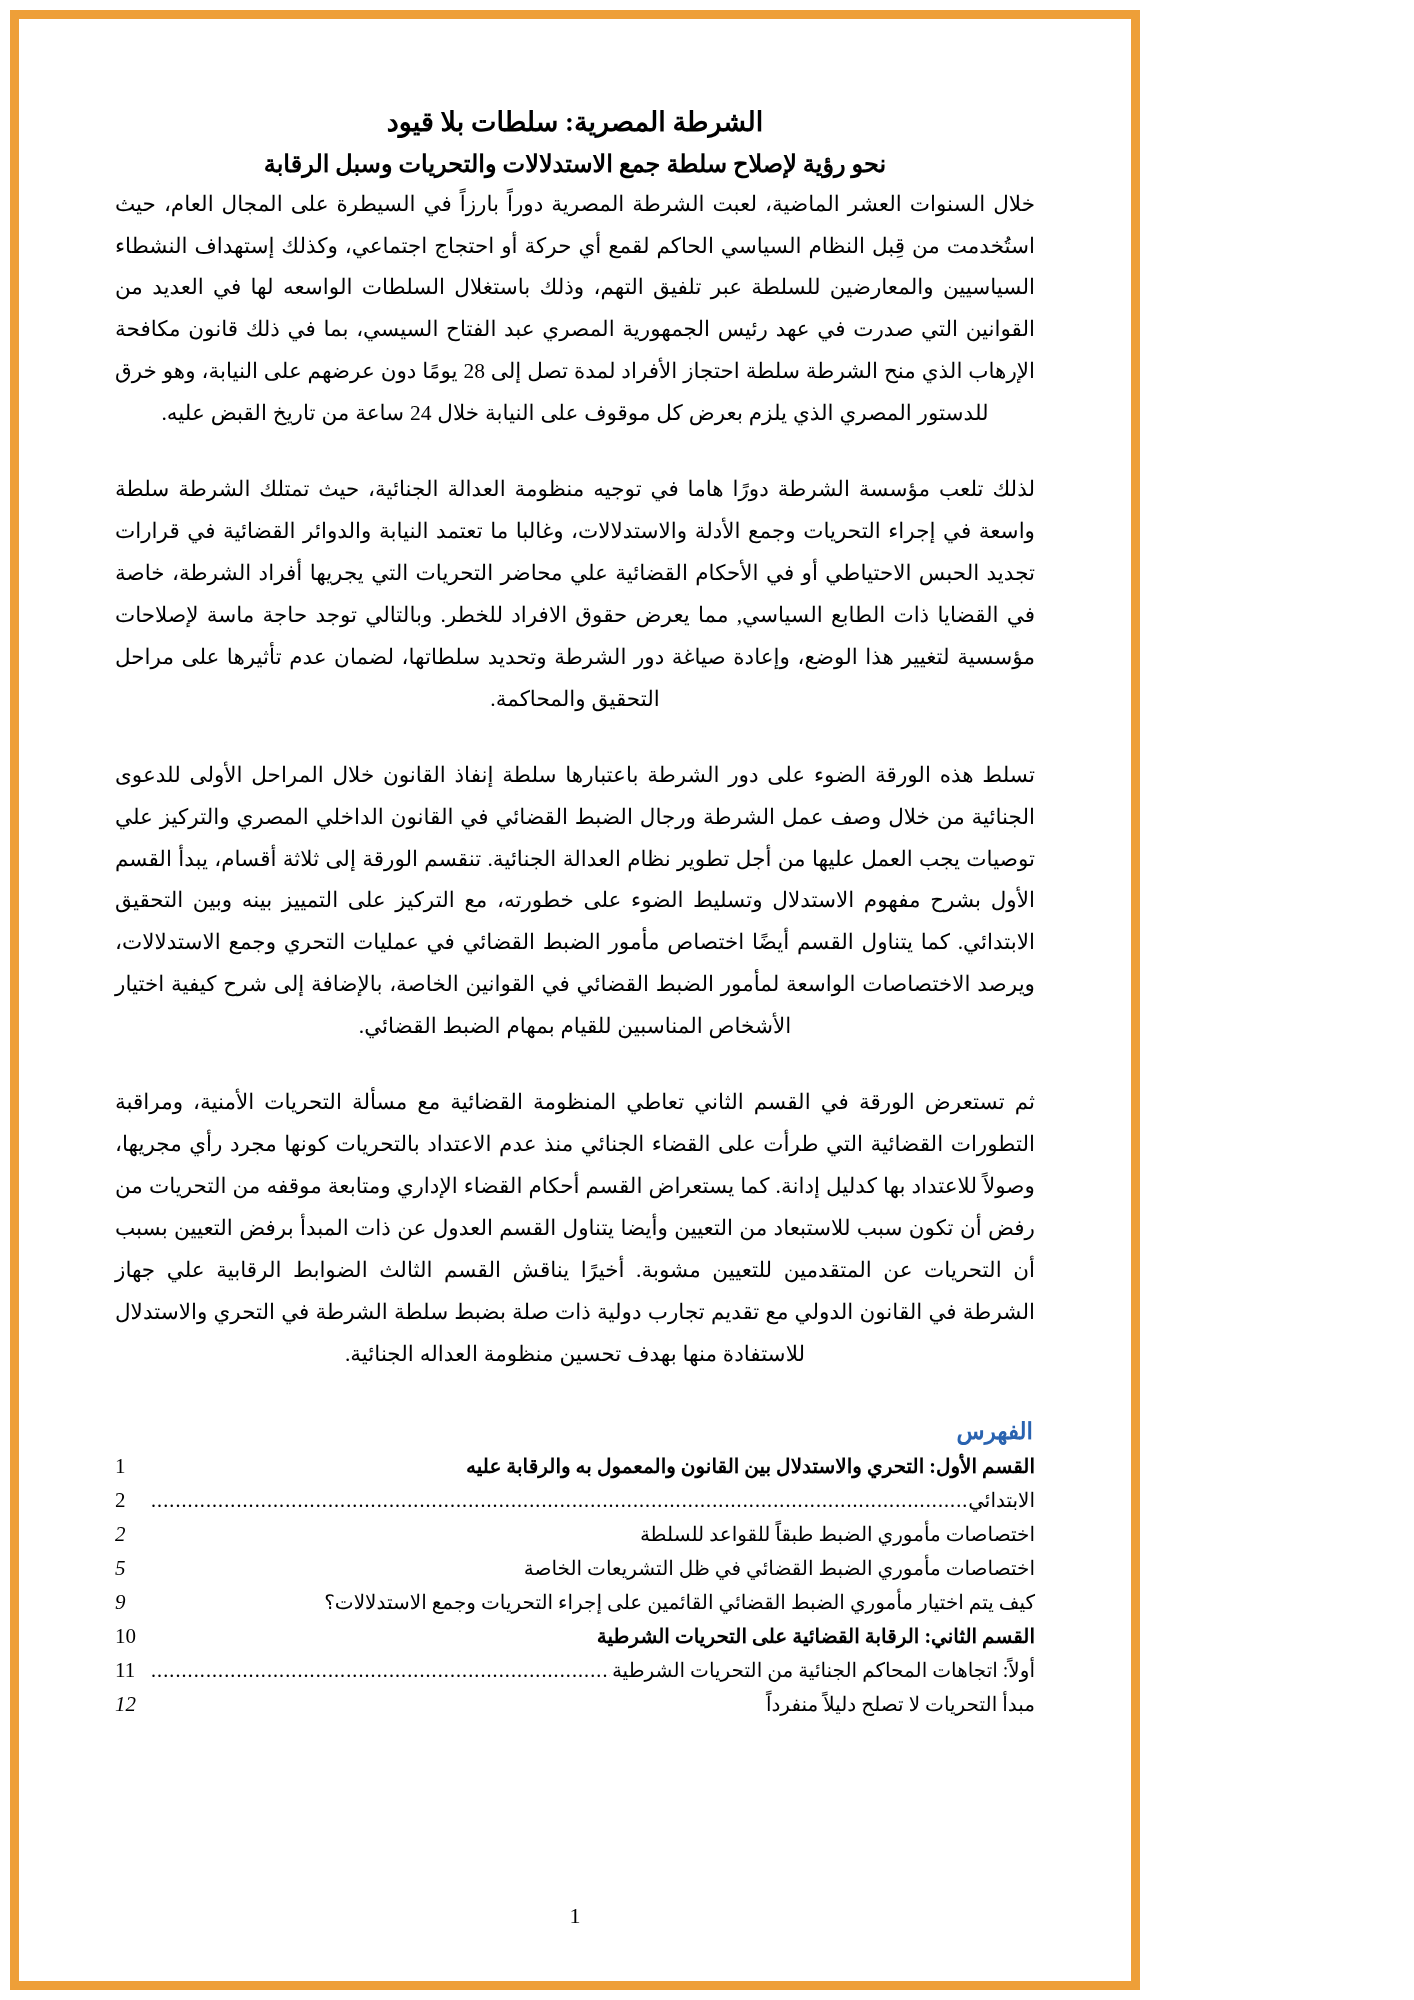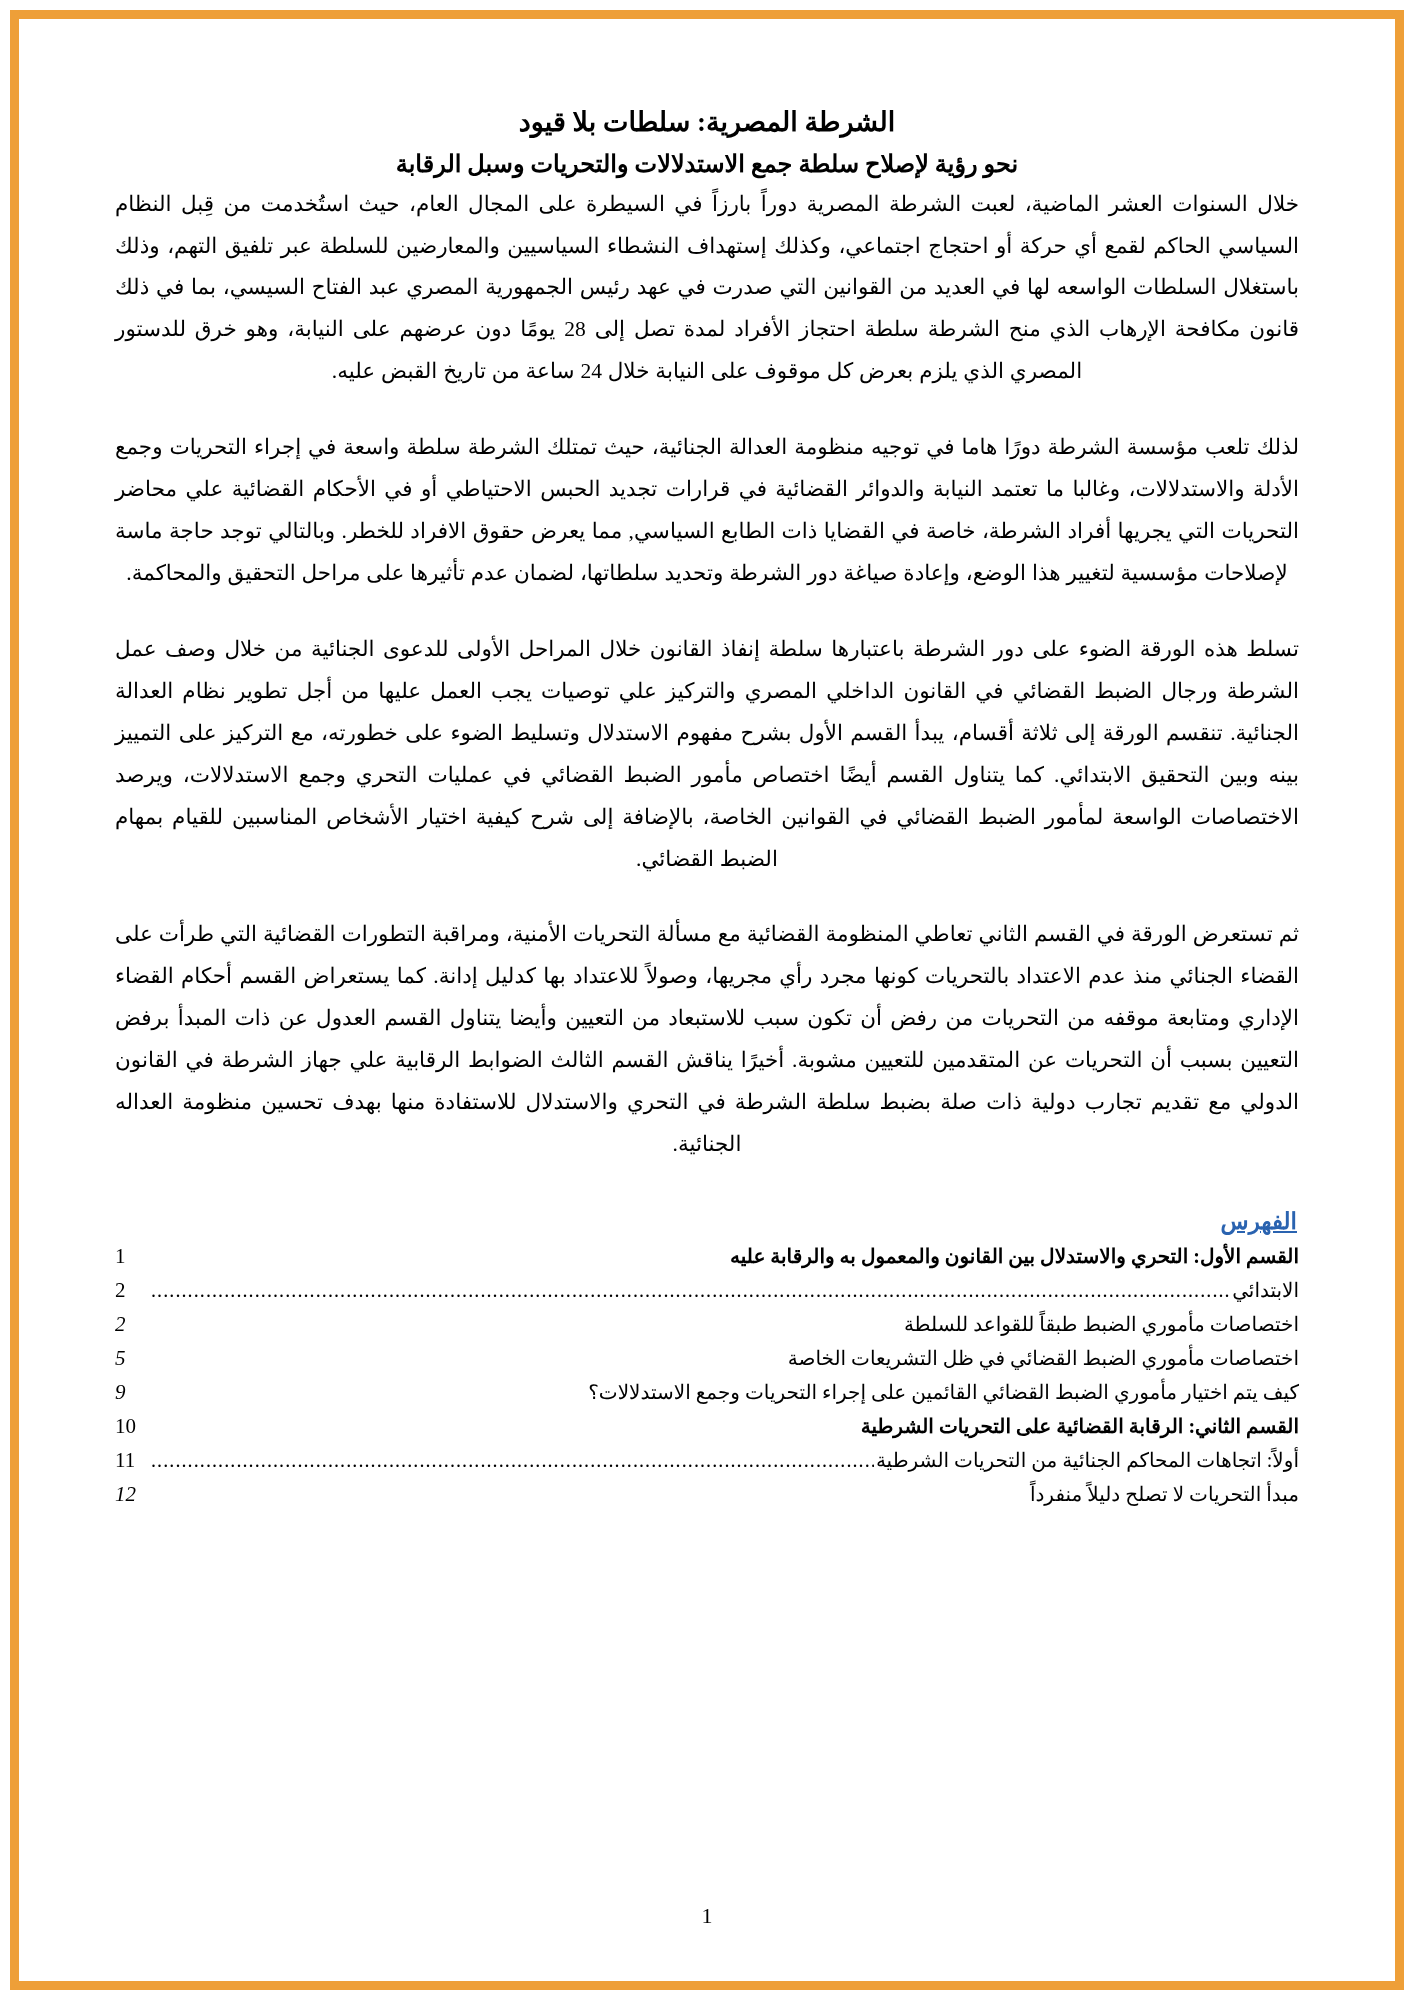--- a/index.html
+++ b/index.html
@@ -13,21 +13,21 @@
     font-family: "Liberation Serif", "DejaVu Serif", serif;
     color: #000000;
     overflow: hidden;
   }
 
   
   .page-frame {
     position: absolute;
     left: 10px;
     top: 10px;
-    width: 1394px;
+    width: 1130px;
     height: 1980px;
     box-sizing: border-box;
     border: 9px solid #ee9f38;
     background: #ffffff;
   }
 
   .page-inner {
     position: absolute;
     left: 0;
     top: 0;
@@ -146,21 +146,21 @@
       <span class="line title-line-2">نحو رؤية لإصلاح سلطة جمع الاستدلالات والتحريات وسبل الرقابة</span>
     </div>
 
     <div class="body-block">
       <p class="para">خلال السنوات العشر الماضية، لعبت الشرطة المصرية دوراً بارزاً في السيطرة على المجال العام، حيث استُخدمت من قِبل النظام السياسي الحاكم لقمع أي حركة أو احتجاج اجتماعي، وكذلك إستهداف النشطاء السياسيين والمعارضين للسلطة عبر تلفيق التهم، وذلك باستغلال السلطات الواسعه لها في العديد من القوانين التي صدرت في عهد رئيس الجمهورية المصري عبد الفتاح السيسي، بما في ذلك قانون مكافحة الإرهاب الذي منح الشرطة سلطة احتجاز الأفراد لمدة تصل إلى 28 يومًا دون عرضهم على النيابة، وهو خرق للدستور المصري الذي يلزم بعرض كل موقوف على النيابة خلال 24 ساعة من تاريخ القبض عليه.</p>
       <p class="para">لذلك تلعب مؤسسة الشرطة دورًا هاما في توجيه منظومة العدالة الجنائية، حيث تمتلك الشرطة سلطة واسعة في إجراء التحريات وجمع الأدلة والاستدلالات، وغالبا ما تعتمد النيابة والدوائر القضائية في قرارات تجديد الحبس الاحتياطي أو في الأحكام القضائية علي محاضر التحريات التي يجريها أفراد الشرطة، خاصة في القضايا ذات الطابع السياسي, مما يعرض حقوق الافراد للخطر. وبالتالي توجد حاجة ماسة لإصلاحات مؤسسية لتغيير هذا الوضع، وإعادة صياغة دور الشرطة وتحديد سلطاتها، لضمان عدم تأثيرها على مراحل التحقيق والمحاكمة.</p>
       <p class="para">تسلط هذه الورقة الضوء على دور الشرطة باعتبارها سلطة إنفاذ القانون خلال المراحل الأولى للدعوى الجنائية من خلال وصف عمل الشرطة ورجال الضبط القضائي في القانون الداخلي المصري والتركيز علي توصيات يجب العمل عليها من أجل تطوير نظام العدالة الجنائية. تنقسم الورقة إلى ثلاثة أقسام، يبدأ القسم الأول بشرح مفهوم الاستدلال وتسليط الضوء على خطورته، مع التركيز على التمييز بينه وبين التحقيق الابتدائي. كما يتناول القسم أيضًا اختصاص مأمور الضبط القضائي في عمليات التحري وجمع الاستدلالات، ويرصد الاختصاصات الواسعة لمأمور الضبط القضائي في القوانين الخاصة، بالإضافة إلى شرح كيفية اختيار الأشخاص المناسبين للقيام بمهام الضبط القضائي.</p>
       <p class="para">ثم تستعرض الورقة في القسم الثاني تعاطي المنظومة القضائية مع مسألة التحريات الأمنية، ومراقبة التطورات القضائية التي طرأت على القضاء الجنائي منذ عدم الاعتداد بالتحريات كونها مجرد رأي مجريها، وصولاً للاعتداد بها كدليل إدانة. كما يستعراض القسم أحكام القضاء الإداري ومتابعة موقفه من التحريات من رفض أن تكون سبب للاستبعاد من التعيين وأيضا يتناول القسم العدول عن ذات المبدأ برفض التعيين بسبب أن التحريات عن المتقدمين للتعيين مشوبة. أخيرًا يناقش القسم الثالث الضوابط الرقابية علي جهاز الشرطة في القانون الدولي مع تقديم تجارب دولية ذات صلة بضبط سلطة الشرطة في التحري والاستدلال للاستفادة منها بهدف تحسين منظومة العداله الجنائية.</p>
     </div>
 
-    <div class="index-heading" style="color: rgb(42, 99, 176); text-decoration: underline;">الفهرس</div>
+    <div class="index-heading" style="color: rgb(42, 99, 176);">الفهرس</div>
 
     <div class="toc" id="toc-container">
         <div class="toc-row bold">
           <span class="toc-label">القسم الأول: التحري والاستدلال بين القانون والمعمول به والرقابة عليه</span>
           <span class="toc-leader blank"></span>
           <span class="toc-page">1</span>
         </div>
         <div class="toc-row">
           <span class="toc-label">الابتدائي</span>
           <span class="toc-leader">................................................................................................................................................................................................................................................................................................................................................................................................................</span>

